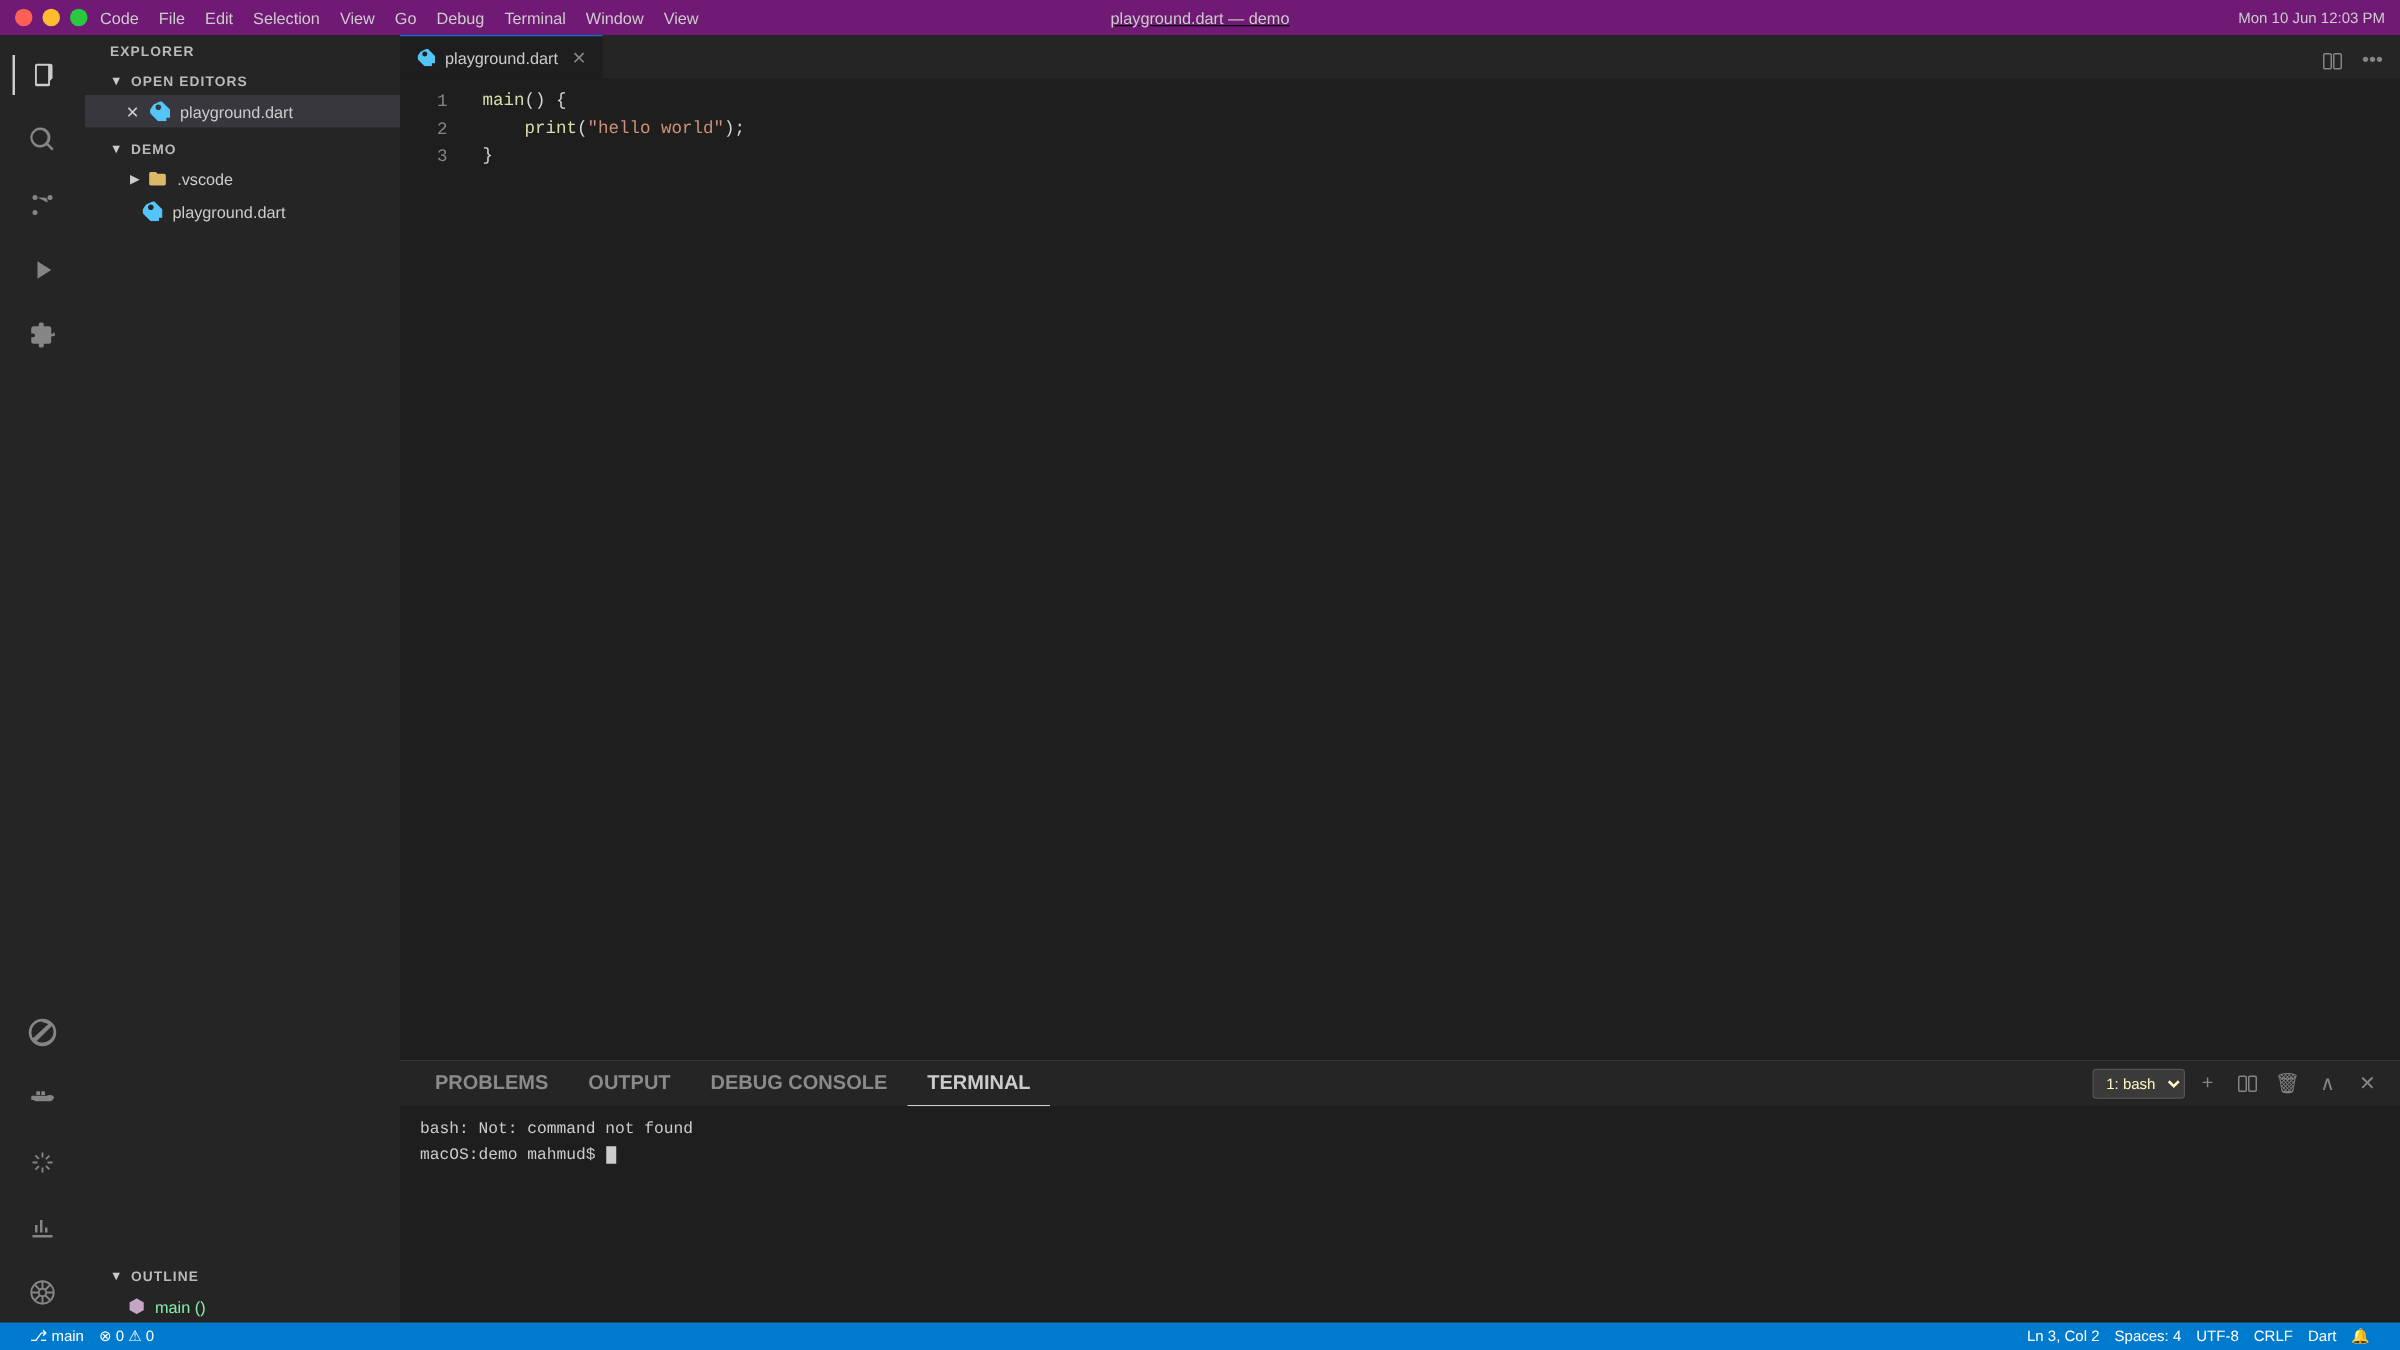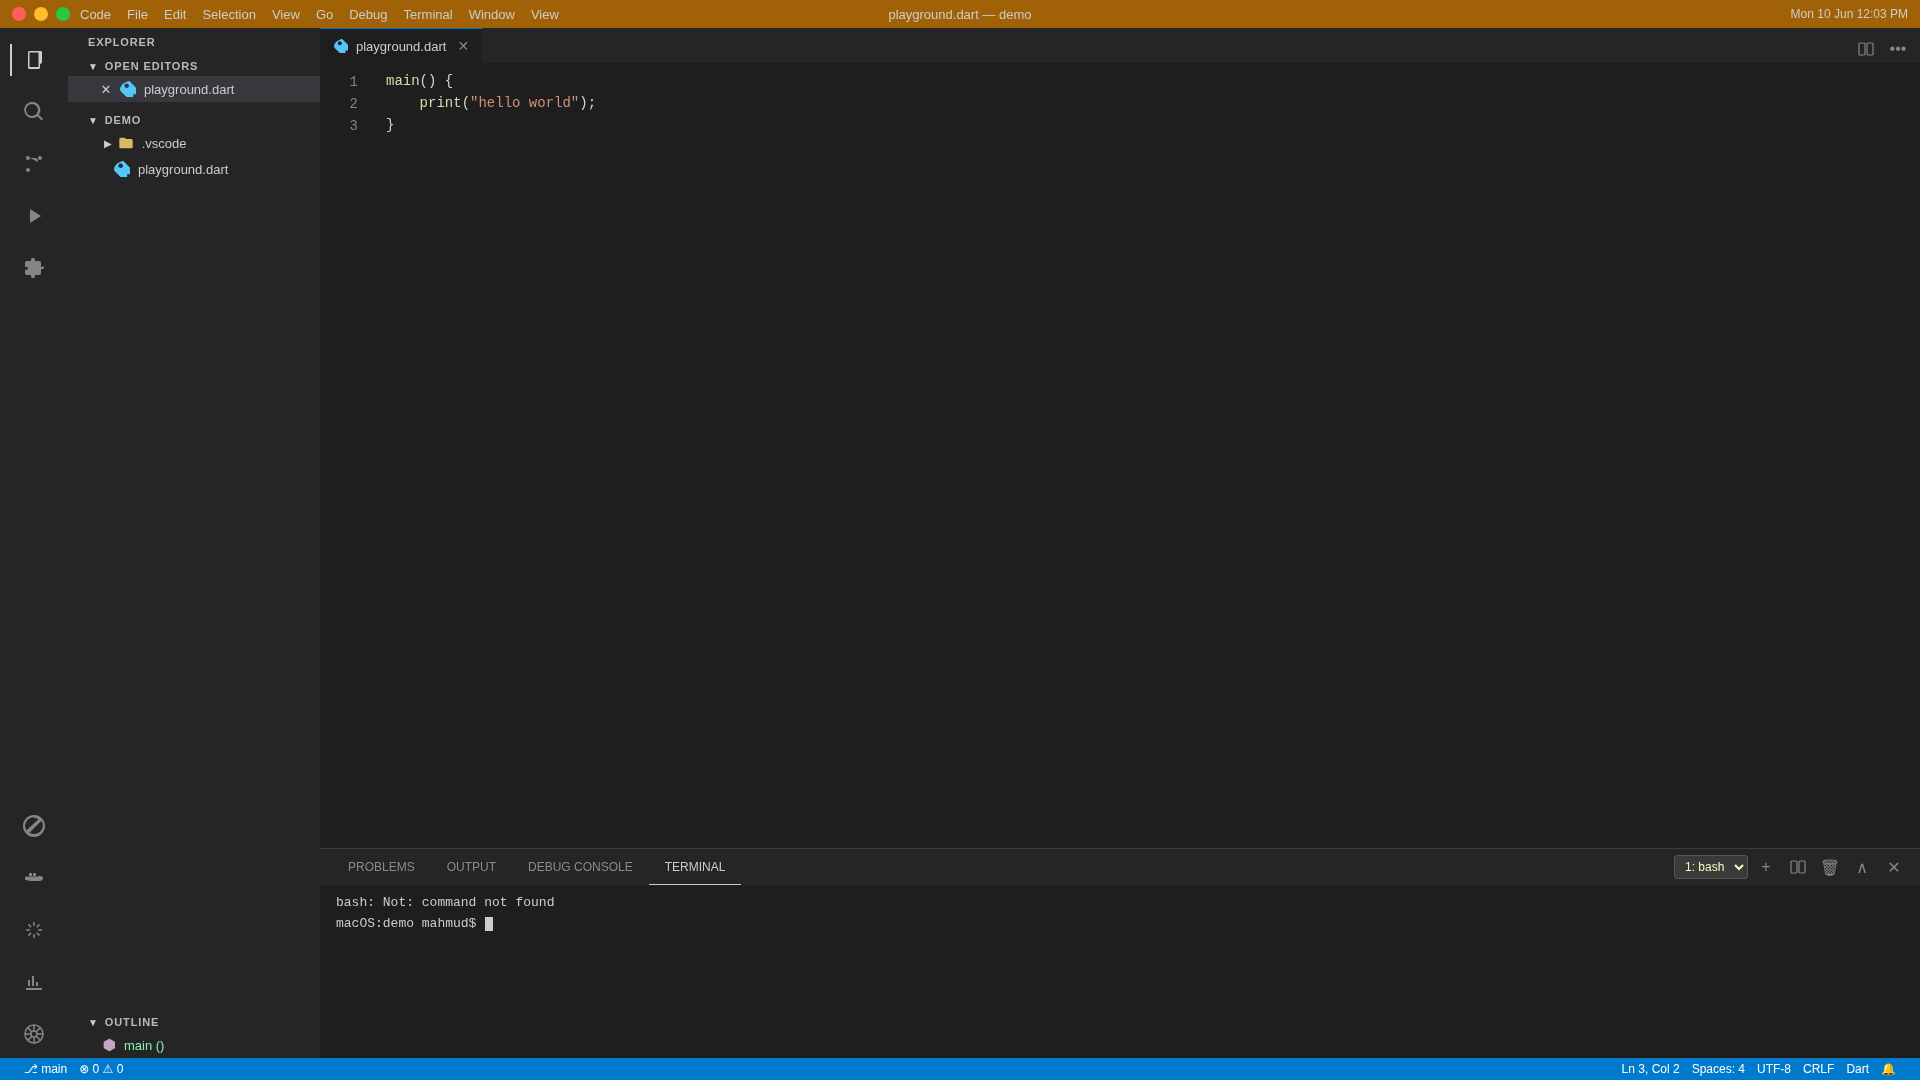--- a/index.html
+++ b/index.html
@@ -9,26 +9,27 @@
       background: #1e1e1e;
       font-family: -apple-system, 'Segoe UI', sans-serif;
       overflow: hidden;
       display: flex;
       flex-direction: column;
     }
 
     
     .titlebar {
       height: 28px;
-      background: #a16207;
+      background: #701a75;
       display: flex;
       align-items: center;
       justify-content: center;
       position: relative;
       flex-shrink: 0;
+      text-decoration: underline;
     }
     .titlebar-controls {
       position: absolute;
       left: 12px;
       display: flex;
       gap: 8px;
     }
     .traffic-light {
       width: 14px;
       height: 14px;
@@ -114,21 +115,21 @@
       overflow: hidden;
     }
     .sidebar-section-header {
       padding: 8px 12px 4px 20px;
       font-size: 11px;
       font-weight: 700;
       color: #bbbaba;
       letter-spacing: 0.08em;
       text-transform: uppercase;
       display: flex;
-      align-items: center;
+      align-items: flex-start;
       gap: 6px;
     }
     .sidebar-section-header .chevron {
       font-size: 10px;
       color: #cccccc;
     }
     .sidebar-item {
       display: flex;
       align-items: center;
       padding: 2px 0 2px 20px;
@@ -281,24 +282,25 @@
       align-items: center;
       padding: 0 12px;
       gap: 0;
       flex-shrink: 0;
     }
     .panel-tab {
       padding: 0 16px;
       height: 36px;
       display: flex;
       align-items: center;
-      font-size: 12px;
+      font-size: 16px;
       color: #8a8a8a;
       cursor: pointer;
       border-bottom: 1px solid transparent;
+      font-weight: bold;
     }
     .panel-tab.active {
       color: #cccccc;
       border-bottom: 1px solid #cccccc;
     }
     .panel-tabs-right {
       margin-left: auto;
       display: flex;
       align-items: center;
       gap: 4px;

